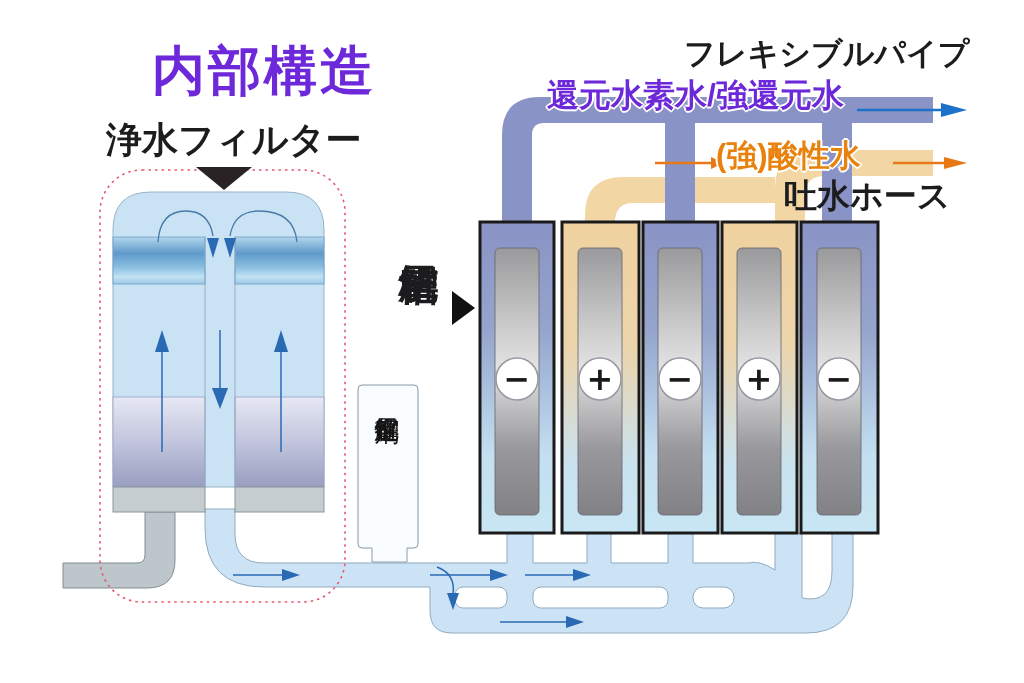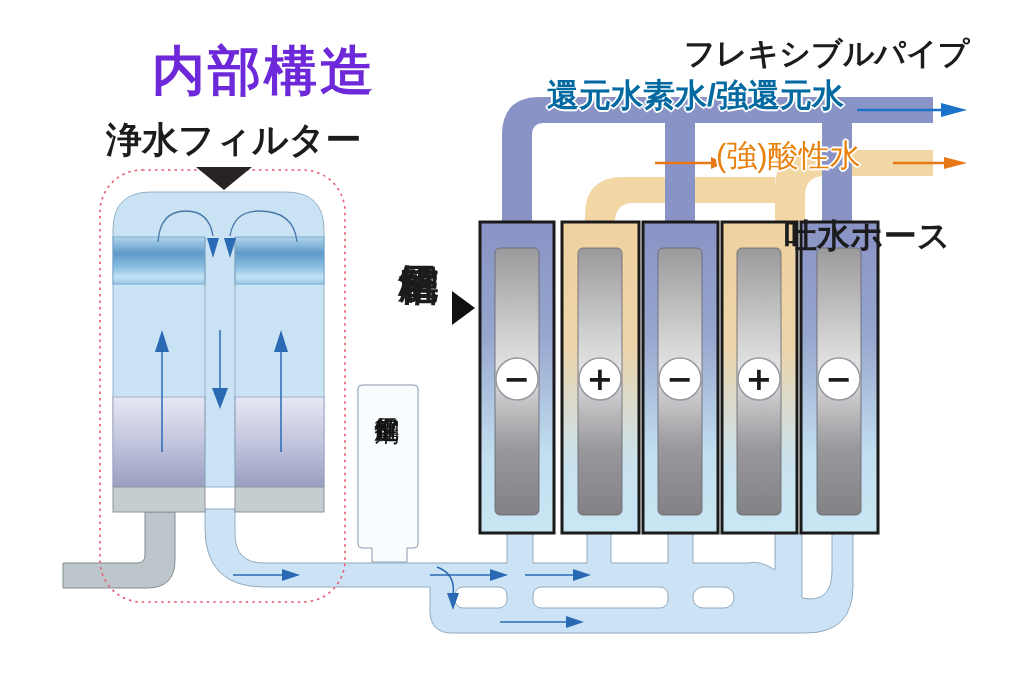--- a/index.html
+++ b/index.html
@@ -3,24 +3,24 @@
 <meta charset="utf-8">
 <style>
   html,body{margin:0;padding:0;background:#ffffff;}
   #stage{position:relative;width:1024px;height:683px;background:#fff;overflow:hidden;
          font-family:"Liberation Sans",sans-serif;}
   #stage svg{position:absolute;left:0;top:0;}
   .lbl{position:absolute;white-space:nowrap;line-height:1.05;}
   .lbl-title{font-family:"Liberation Serif","DejaVu Serif",serif;font-weight:bold;
              font-size:53px;color:#6d28d9;letter-spacing:3px;}
   .lbl-black{font-weight:bold;color:#1c1c1e;}
-  .lbl-blue{font-weight:bold;color:#0369a1;
+  .lbl-blue{font-weight:bold;color:#6d28d9;
             text-shadow:-2px 0 #fff,2px 0 #fff,0 -2px #fff,0 2px #fff,
                         -1px -1px #fff,1px 1px #fff,-1px 1px #fff,1px -1px #fff;}
-  .lbl-orange{font-weight:normal;color:#e8820c;
+  .lbl-orange{font-weight:bold;color:#e8820c;
             text-shadow:-2px 0 #fff,2px 0 #fff,0 -2px #fff,0 2px #fff,
                         -1px -1px #fff,1px 1px #fff,-1px 1px #fff,1px -1px #fff;}
   .vert{writing-mode:vertical-rl;text-orientation:upright;}
 </style>
 </head>
 <body>
 
 <div id="stage">
 
 <svg width="1024" height="683" viewBox="0 0 1024 683">
@@ -177,19 +177,19 @@
 <div class="lbl lbl-title" style="left:152px;top:44px;">内部構造</div>
 
 <div class="lbl lbl-black" style="left:684px;top:38px;font-size:31px;">フレキシブルパイプ</div>
 
 <div class="lbl lbl-black" style="left:106px;top:121px;font-size:36px;">浄水フィルター</div>
 
 <div class="lbl lbl-blue" style="left:547px;top:79px;font-size:32px;">還元水素水/強還元水</div>
 
 <div class="lbl lbl-orange" style="left:716px;top:140px;font-size:31px;">(強)酸性水</div>
 
-<div class="lbl lbl-black" style="left:784px;top:179px;font-size:33px;margin-top:40px;">吐水ホース</div>
+<div class="lbl lbl-black" style="left:784px;top:179px;font-size:33px;">吐水ホース</div>
 
 <div class="lbl lbl-black vert" style="left:398px;top:233px;font-size:40px;">電解槽</div>
 
 <div class="lbl vert" style="left:374px;top:398px;font-size:25px;color:#141414;">電解促進剤</div>
 
 </div>
 
 </body></html>

